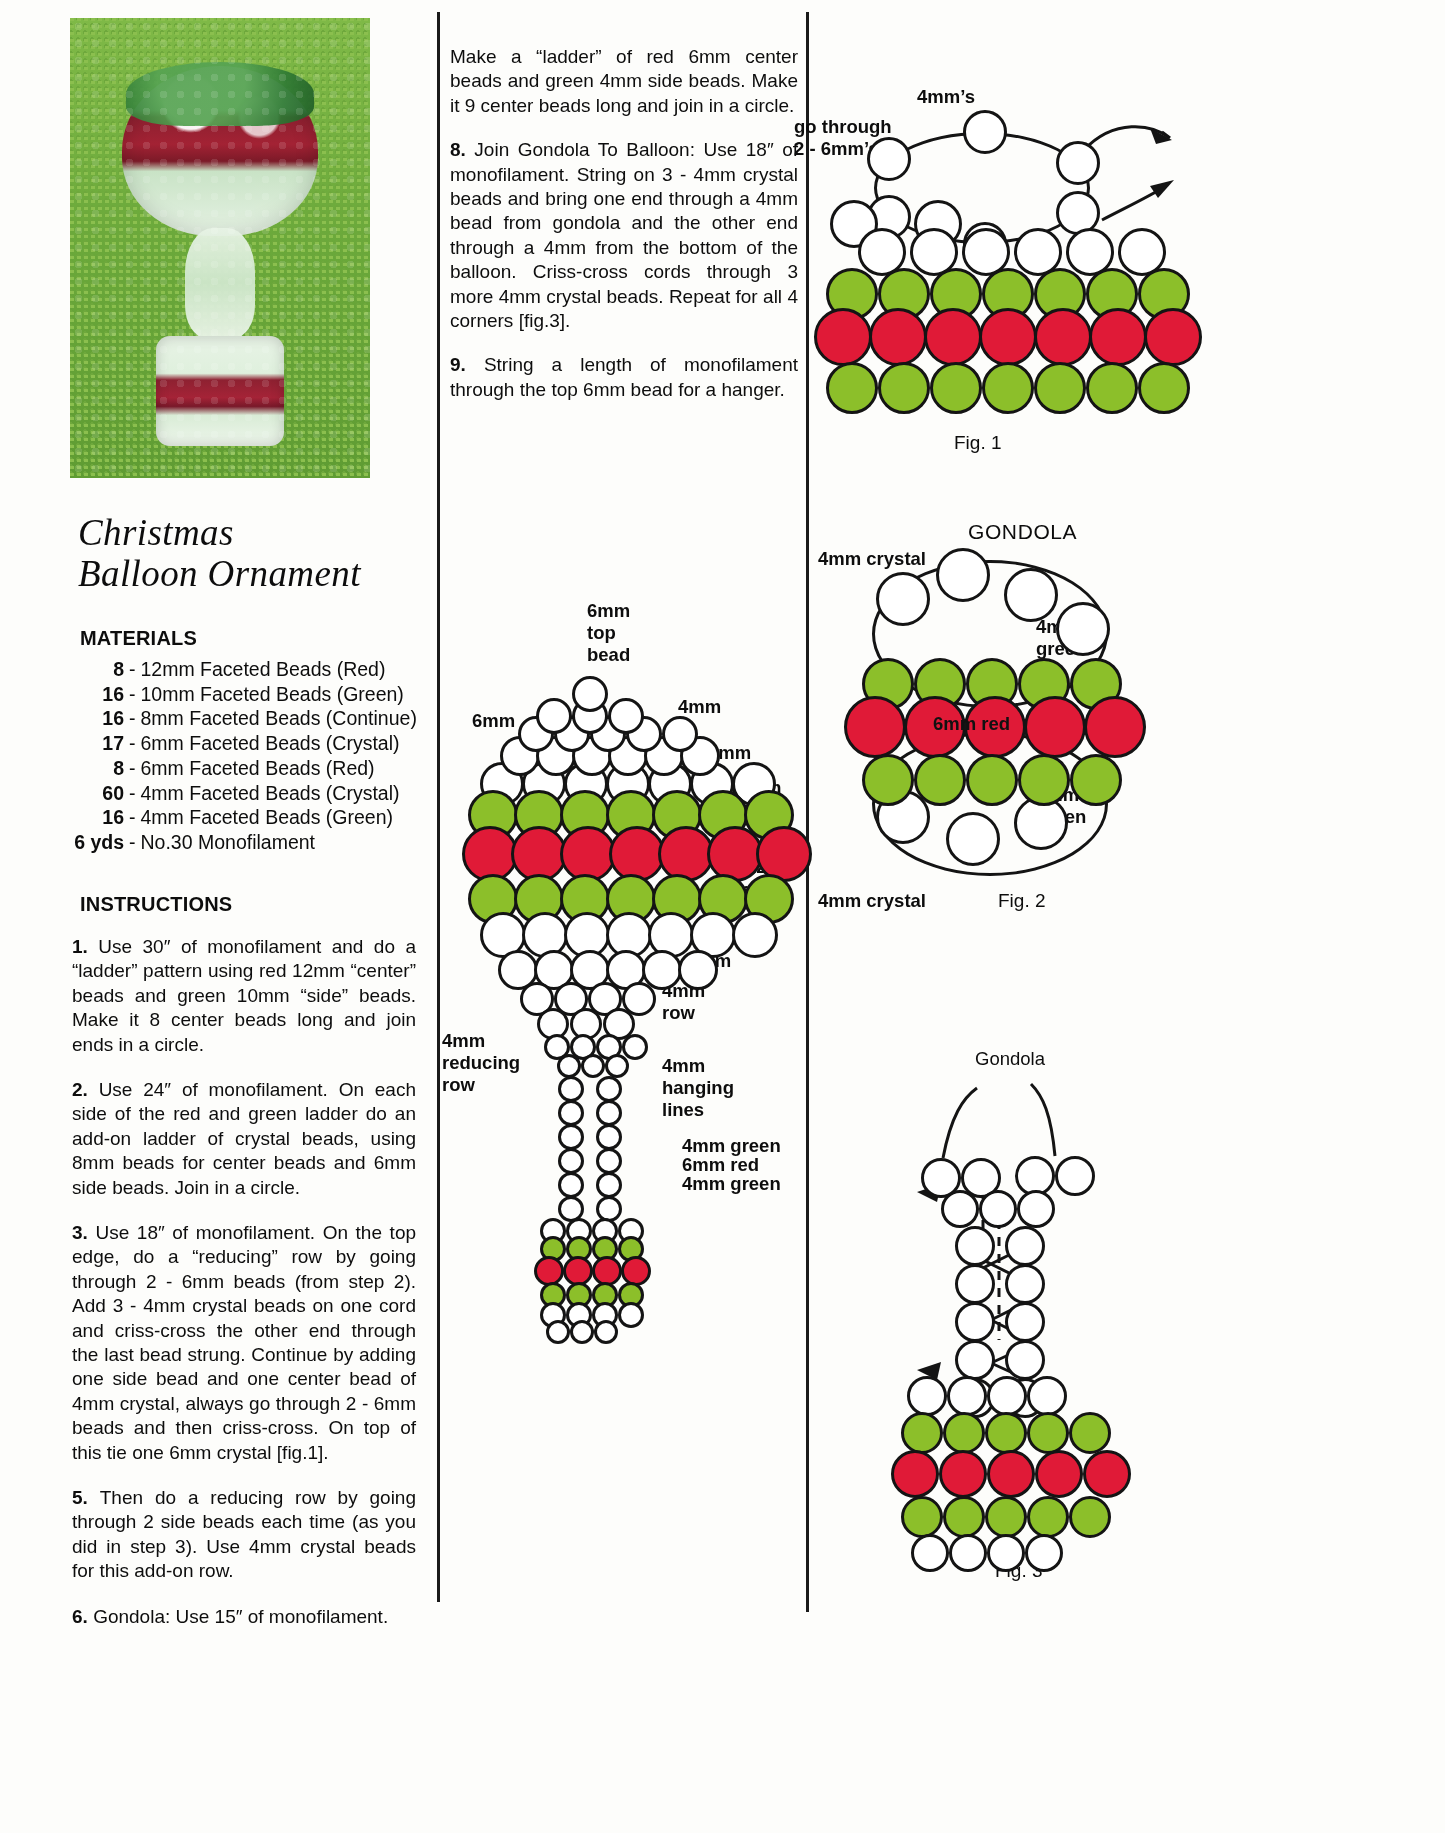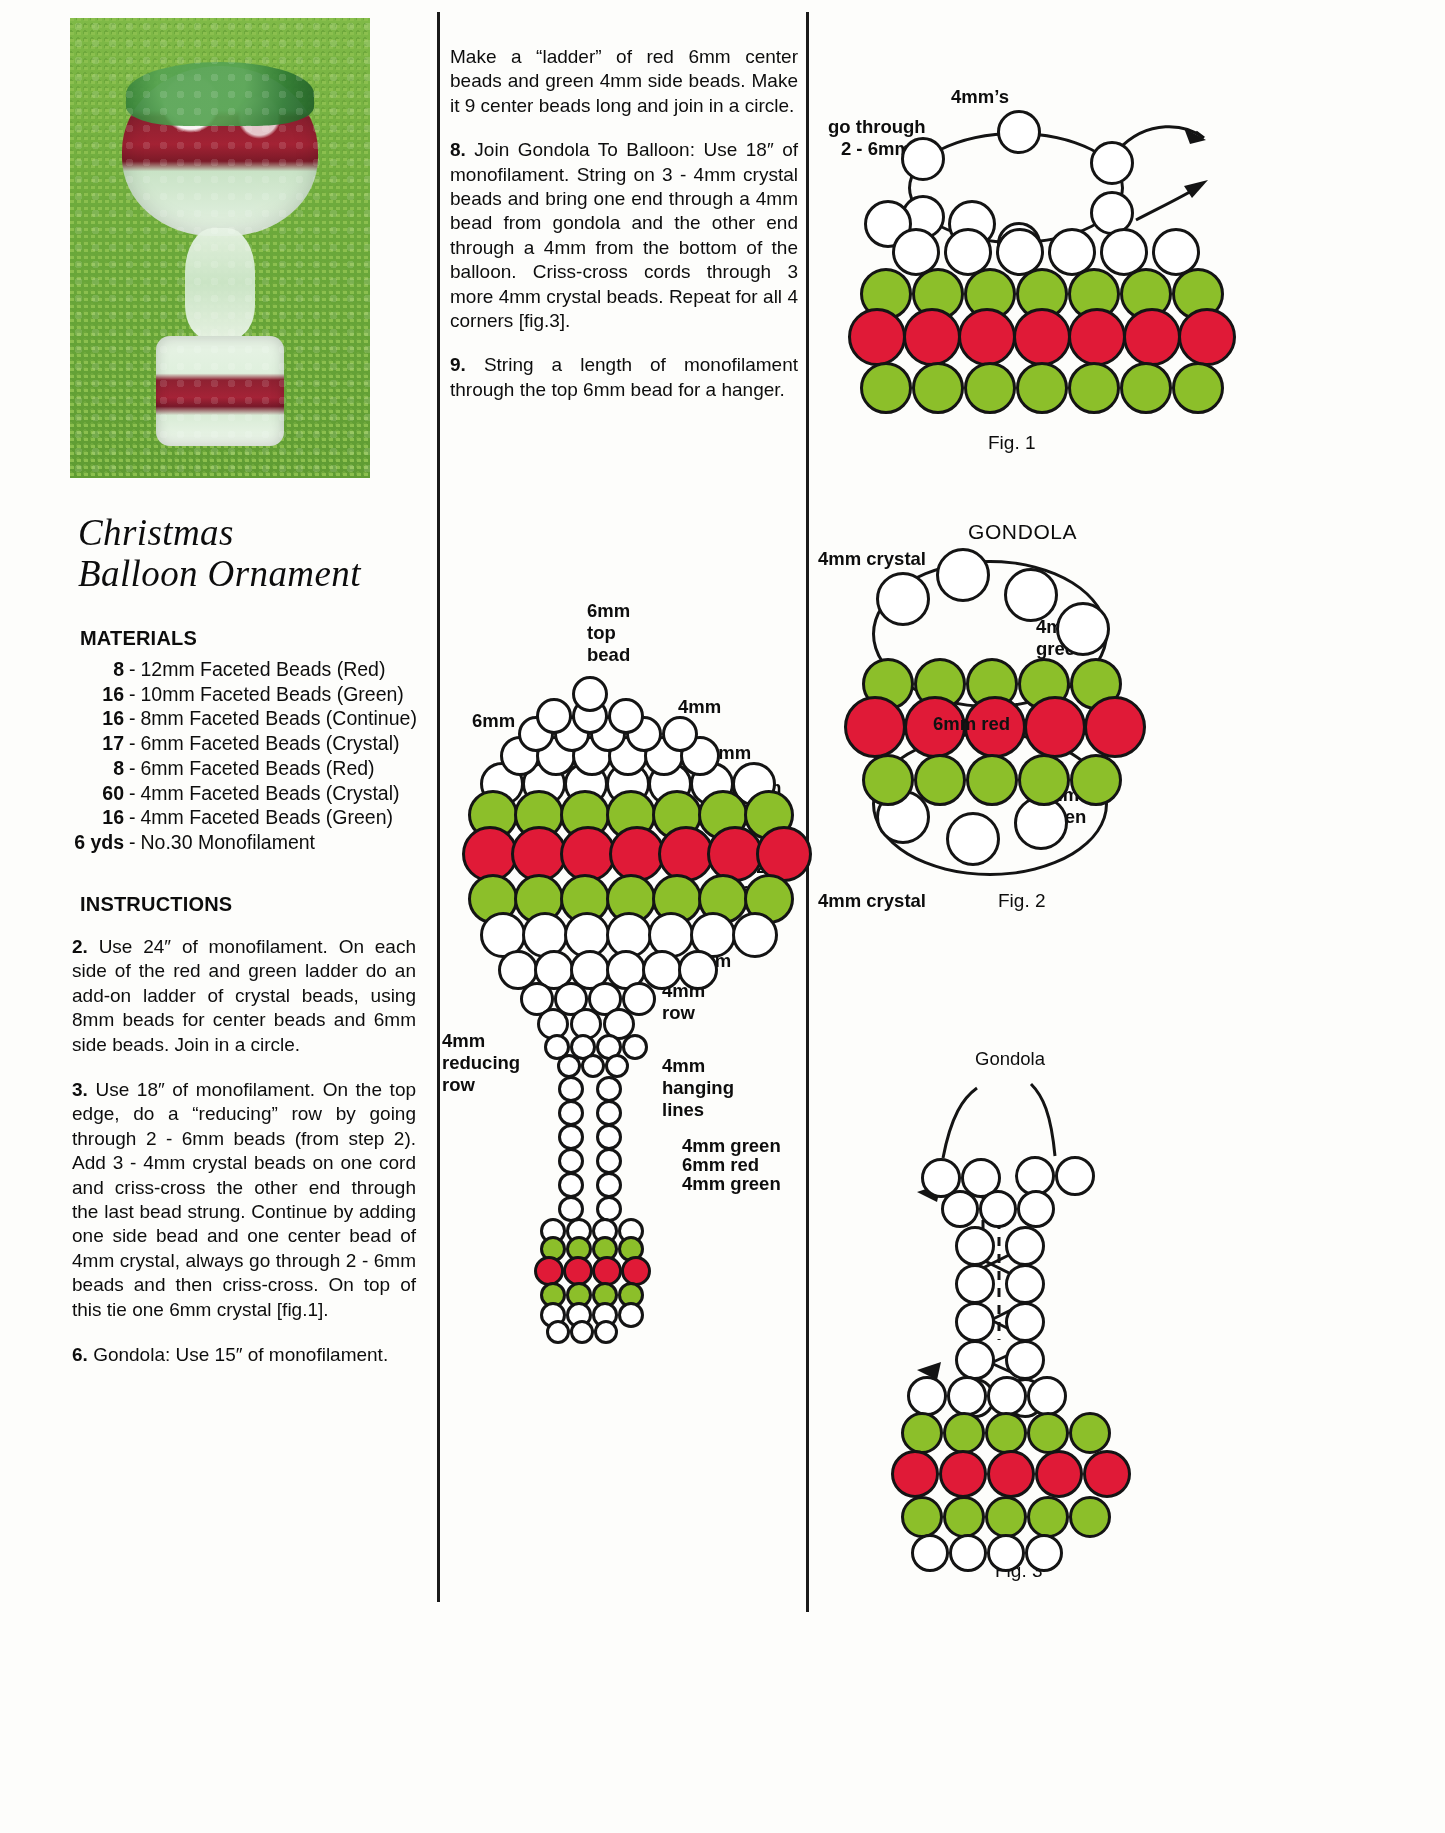--- a/index.html
+++ b/index.html
@@ -246,22 +246,24 @@
         </li>
         <li>
           <span class="qty">6 yds</span>
           <span class="dsh">-</span>
           <span>No.30 Monofilament</span>
         </li>
       </ul>
 
     <div class="sec-head" style="margin-top:38px;">INSTRUCTIONS</div>
     <div class="steps" id="steps-list">
+        <p class="step"><span class="n">1. </span><span>Use 30″ of monofilament and do a “ladder” pattern using red 12mm “center” beads and green 10mm “side” beads. Make it 8 center beads long and join ends in a circle.</span></p>
         <p class="step"><span class="n">2. </span><span>Use 24″ of monofilament. On each side of the red and green ladder do an add-on ladder of crystal beads, using 8mm beads for center beads and 6mm side beads. Join in a circle.</span></p>
         <p class="step"><span class="n">3. </span><span>Use 18″ of monofilament. On the top edge, do a “reducing” row by going through 2 - 6mm beads (from step 2). Add 3 - 4mm crystal beads on one cord and criss-cross the other end through the last bead strung. Continue by adding one side bead and one center bead of 4mm crystal, always go through 2 - 6mm beads and then criss-cross. On top of this tie one 6mm crystal [fig.1].</span></p>
+        <p class="step"><span class="n">5. </span><span>Then do a reducing row by going through 2 side beads each time (as you did in step 3). Use 4mm crystal beads for this add-on row.</span></p>
         <p class="step"><span class="n">6. </span><span>Gondola: Use 15″ of monofilament.</span></p>
       </div>
   </div>
 
   <div id="mid-col">
     <div class="mid-text" id="col2-steps">
         <p class="step"><span>Make a “ladder” of red 6mm center beads and green 4mm side beads. Make it 9 center beads long and join in a circle.</span></p>
         <p class="step"><span class="n">8. </span><span>Join Gondola To Balloon: Use 18″ of monofilament. String on 3 - 4mm crystal beads and bring one end through a 4mm bead from gondola and the other end through a 4mm from the bottom of the balloon. Criss-cross cords through 3 more 4mm crystal beads. Repeat for all 4 corners [fig.3].</span></p>
         <p class="step"><span class="n">9. </span><span>String a length of monofilament through the top 6mm bead for a hanger.</span></p>
       </div>
@@ -397,21 +399,21 @@
         <div class="bead clear" style="left: 90px; top: 712px; width: 26px; height: 26px; z-index: 2;"></div>
         <div class="bead clear" style="left: 116px; top: 712px; width: 26px; height: 26px; z-index: 2;"></div>
         <div class="bead clear" style="left: 142px; top: 712px; width: 26px; height: 26px; z-index: 2;"></div>
         <div class="bead clear" style="left: 168px; top: 712px; width: 26px; height: 26px; z-index: 2;"></div>
         <div class="bead clear" style="left: 96px; top: 730px; width: 24px; height: 24px; z-index: 2;"></div>
         <div class="bead clear" style="left: 120px; top: 730px; width: 24px; height: 24px; z-index: 2;"></div>
         <div class="bead clear" style="left: 144px; top: 730px; width: 24px; height: 24px; z-index: 2;"></div>
       </div>
   </div>
 
-  <div class="diagram" style="left:818px; top:80px; width:610px; height:400px;text-align:right;">
+  <div class="diagram" style="left:784px; top:80px; width:610px; height:400px;">
     <div class="lbl" style="left:133px; top:6px;">4mm’s</div>
     <div class="lbl" style="left:10px; top:36px;">go through
 2 - 6mm’s</div>
     <div id="fig1-beads">
         <div class="bead clear" style="left: 272.229px; top: 111.423px; width: 44px; height: 44px; z-index: 3;"></div>
         <div class="bead clear" style="left: 179.392px; top: 141.972px; width: 44px; height: 44px; z-index: 3;"></div>
         <div class="bead clear" style="left: 83.0399px; top: 114.506px; width: 44px; height: 44px; z-index: 3;"></div>
         <div class="bead clear" style="left: 83.0399px; top: 57.4937px; width: 44px; height: 44px; z-index: 3;"></div>
         <div class="bead clear" style="left: 179.392px; top: 30.0276px; width: 44px; height: 44px; z-index: 3;"></div>
         <div class="bead clear" style="left: 272.229px; top: 60.5765px; width: 44px; height: 44px; z-index: 3;"></div>

